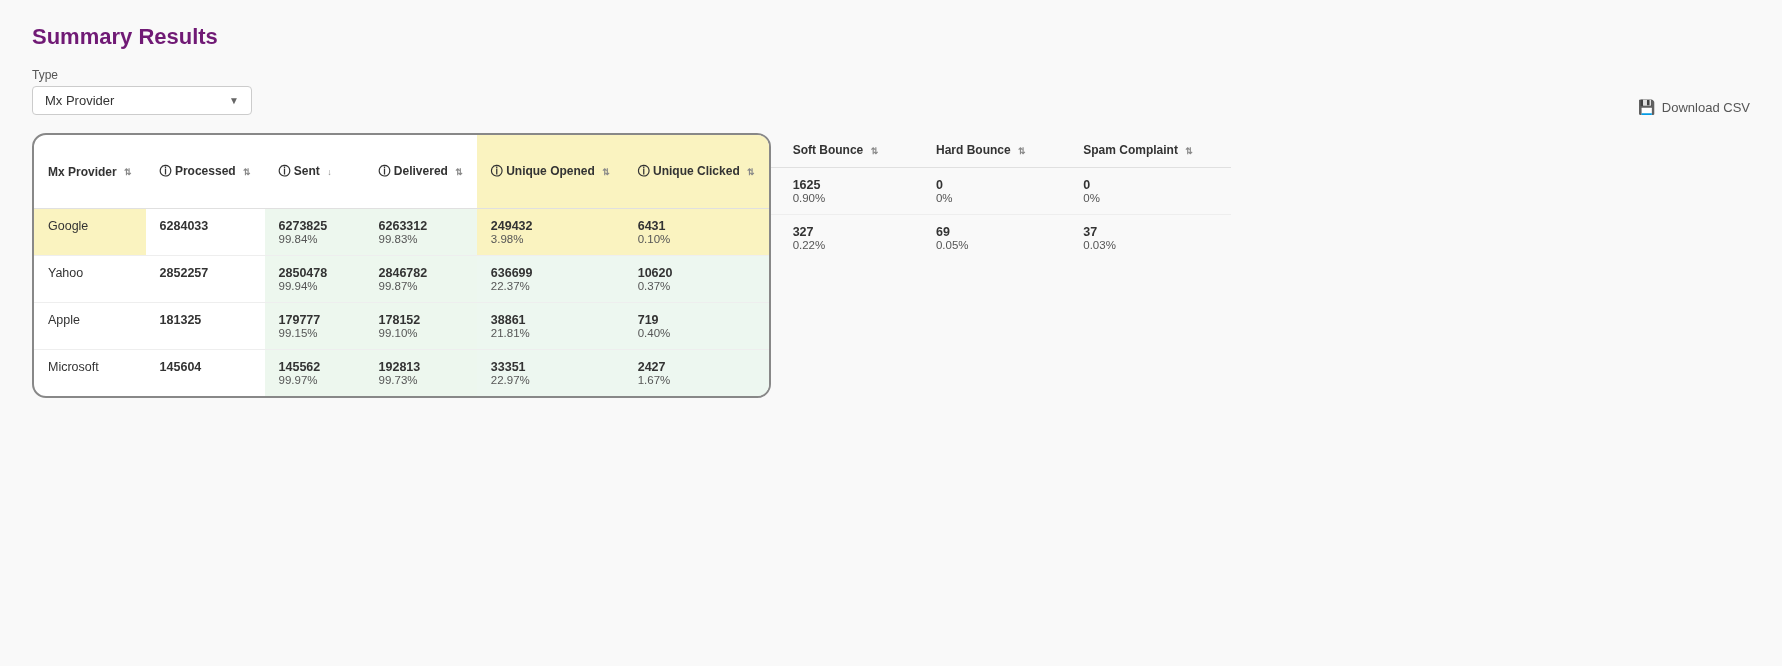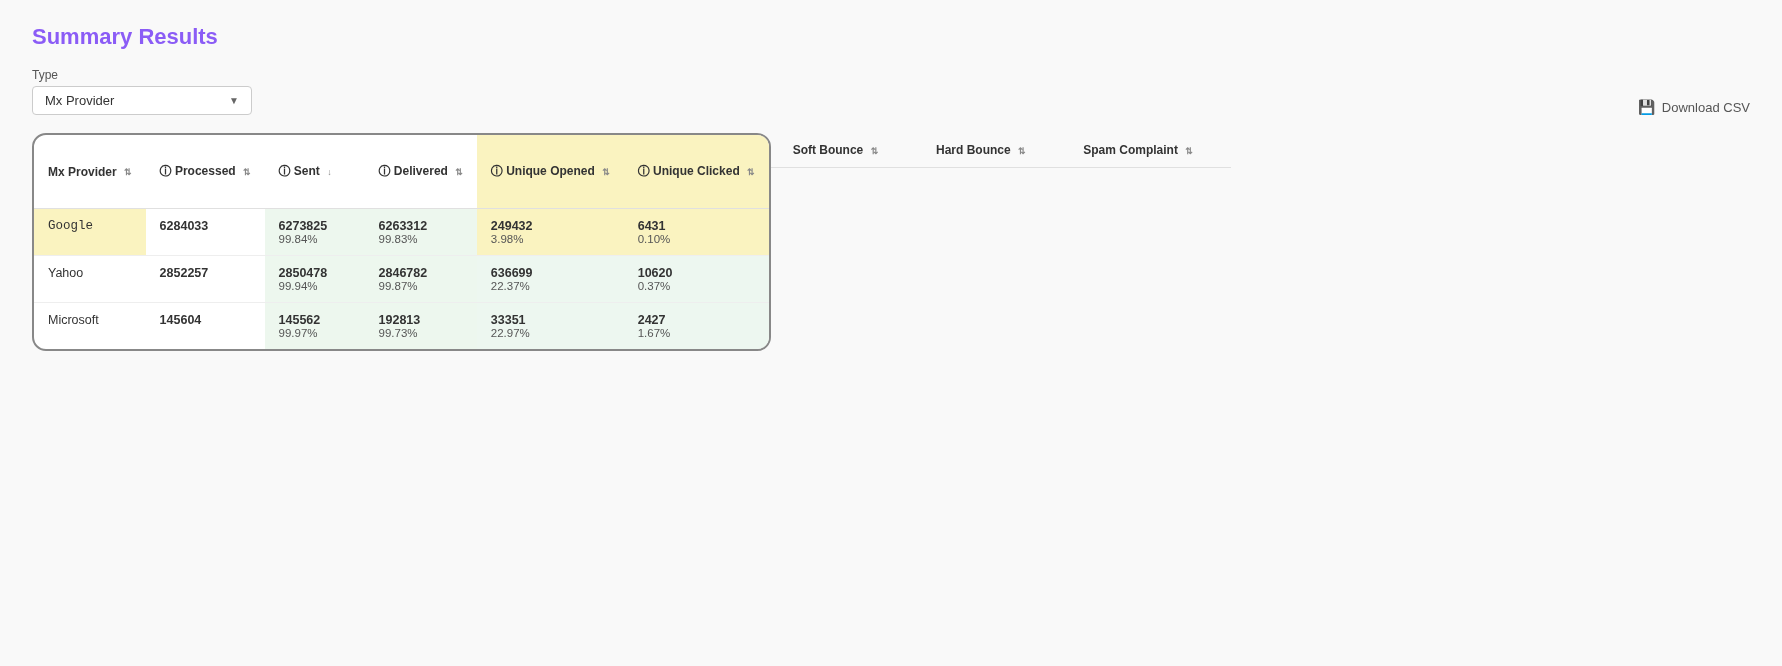--- a/index.html
+++ b/index.html
@@ -6,21 +6,21 @@
     body {
       font-family: -apple-system, BlinkMacSystemFont, 'Segoe UI', Arial, sans-serif;
       background: #f9f9f9;
       padding: 24px 32px;
       color: #333;
       font-size: 13px;
     }
     .page-title {
       font-size: 22px;
       font-weight: 700;
-      color: #8b5cf6;
+      color: #701a75;
       margin-bottom: 18px;
     }
     .controls-row {
       display: flex;
       align-items: flex-end;
       justify-content: space-between;
       margin-bottom: 18px;
       gap: 7px;
     }
     .type-label {
@@ -115,21 +115,21 @@
       display: block;
       font-size: 11.5px;
     }
     .col-provider { min-width: 100px; }
     .col-processed { min-width: 100px; font-weight: 600; }
     .col-sent { min-width: 100px; }
     .col-delivered { min-width: 100px; margin-top: 41px; }
     .col-unique-opened { min-width: 110px; }
     .col-unique-clicked { min-width: 110px; }
     
-    .row-google td.col-provider { background: #faf3c0; font-family: Liberation Mono, monospace; }
+    .row-google td.col-provider { background: #faf3c0; }
     .row-google td.col-unique-opened { background: #faf3c0; }
     .row-google td.col-unique-clicked { background: #faf3c0; }
     
     td.col-sent { background: #edf7ee; }
     td.col-delivered { background: #edf7ee; }
     
     .outer-table td, .outer-table th {
       padding: 10px 22px;
     }
     .col-softbounce { min-width: 130px; }
@@ -222,20 +222,40 @@
     <td class="col-unique-opened" style="background:#edf7f0;">
       <span class="cell-main">636699</span>
       <span class="cell-pct">22.37%</span>
     </td>
     <td class="col-unique-clicked" style="background:#edf7f0;">
       <span class="cell-main">10620</span>
       <span class="cell-pct">0.37%</span>
     </td>
   </tr>
           <tr>
+    <td class="col-provider" style="">Apple</td>
+    <td class="col-processed"><strong>181325</strong></td>
+    <td class="col-sent">
+      <span class="cell-main">179777</span>
+      <span class="cell-pct">99.15%</span>
+    </td>
+    <td class="col-delivered">
+      <span class="cell-main">178152</span>
+      <span class="cell-pct">99.10%</span>
+    </td>
+    <td class="col-unique-opened" style="background:#edf7f0;">
+      <span class="cell-main">38861</span>
+      <span class="cell-pct">21.81%</span>
+    </td>
+    <td class="col-unique-clicked" style="background:#edf7f0;">
+      <span class="cell-main">719</span>
+      <span class="cell-pct">0.40%</span>
+    </td>
+  </tr>
+          <tr>
     <td class="col-provider" style="">Microsoft</td>
     <td class="col-processed"><strong>145604</strong></td>
     <td class="col-sent">
       <span class="cell-main">145562</span>
       <span class="cell-pct">99.97%</span>
     </td>
     <td class="col-delivered">
       <span class="cell-main">192813</span>
       <span class="cell-pct">99.73%</span>
     </td>
@@ -264,16 +284,44 @@
             <span>Hard Bounce</span>
             <span class="sort-icon">⇅</span>
           </th>
           <th class="col-spamcomplaint">
             <span>Spam Complaint</span>
             <span class="sort-icon">⇅</span>
           </th>
         </tr>
       </thead>
       <tbody id="outer-tbody">
+          <tr>
+    <td class="col-softbounce">
+      <span class="cell-main">1625</span>
+      <span class="cell-pct">0.90%</span>
+    </td>
+    <td class="col-hardbounce">
+      <span class="cell-main">0</span>
+      <span class="cell-pct">0%</span>
+    </td>
+    <td class="col-spamcomplaint">
+      <span class="cell-main">0</span>
+      <span class="cell-pct">0%</span>
+    </td>
+  </tr>
+          <tr>
+    <td class="col-softbounce">
+      <span class="cell-main">327</span>
+      <span class="cell-pct">0.22%</span>
+    </td>
+    <td class="col-hardbounce">
+      <span class="cell-main">69</span>
+      <span class="cell-pct">0.05%</span>
+    </td>
+    <td class="col-spamcomplaint">
+      <span class="cell-main">37</span>
+      <span class="cell-pct">0.03%</span>
+    </td>
+  </tr>
         </tbody>
     </table>
   </div>
 </div>
 
 </body></html>

